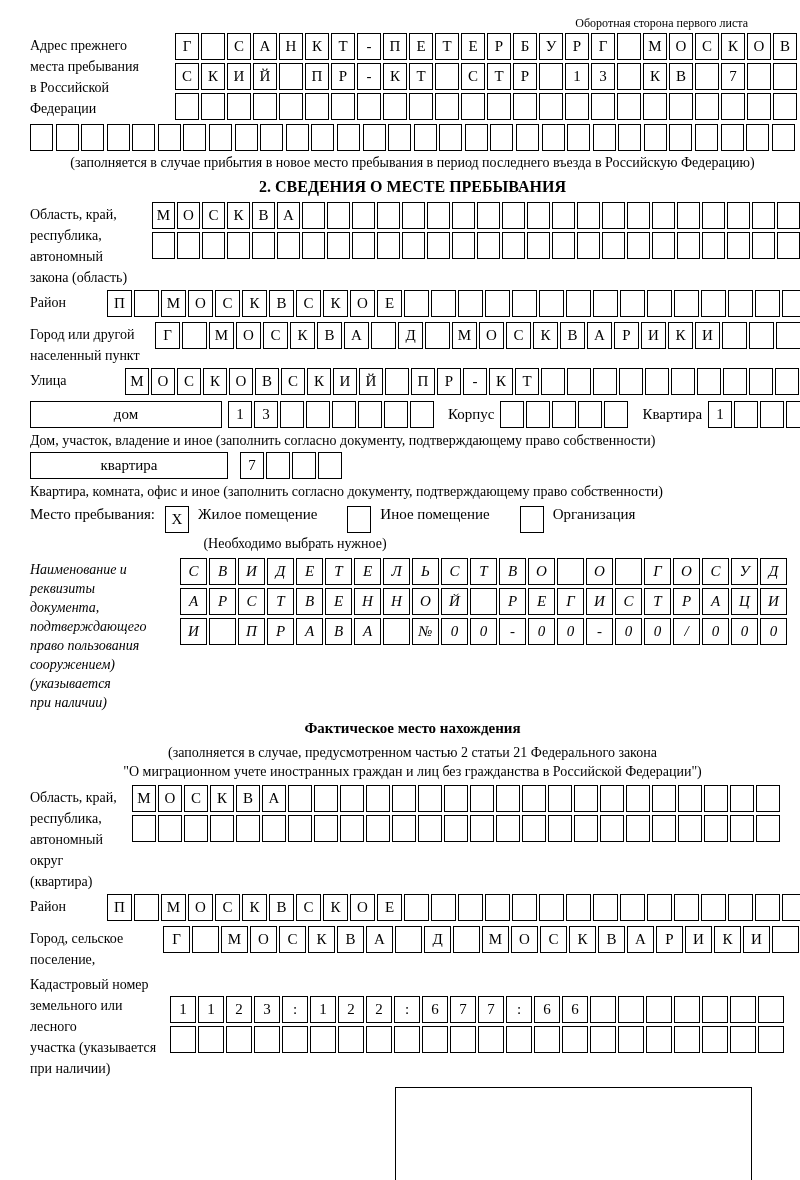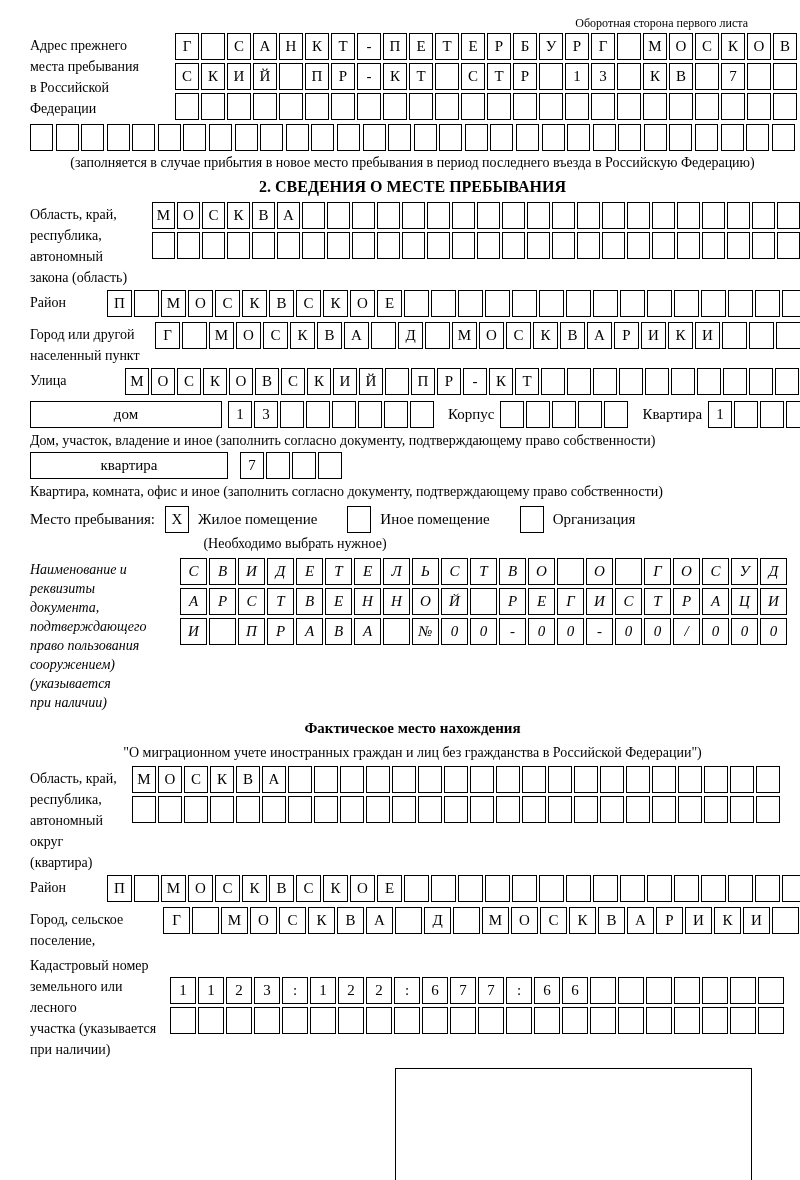--- a/index.html
+++ b/index.html
@@ -48,21 +48,21 @@
   .h2{font-size:16px;font-weight:bold;text-align:center;margin:7px 0 6px 0;}
   .h3{font-size:15px;font-weight:bold;text-align:center;margin:8px 0 6px 0;}
   .domrow{display:flex;align-items:center;margin-top:3px;margin-bottom:4px;}
   .labelbox{
     flex:none;height:27px;border:1.5px solid #000;box-sizing:border-box;
     display:flex;align-items:center;justify-content:center;font-size:15px;
   }
   .labelbox.dom{width:192px;margin-right:6px;}
   .labelbox.kvart{width:198px;margin-right:12px;}
   .small-lbl{font-size:15px;margin:0 6px 0 14px;}
-  .mestorow{display:flex;align-items:center;margin-top:6px;}
+  .mestorow{display:flex;margin-top:6px;}
   .mestorow .cap{font-size:15px;margin-right:10px;}
   .checkbox{
     flex:none;width:24px;height:27px;border:1.5px solid #000;box-sizing:border-box;
     display:flex;align-items:center;justify-content:center;font-size:15px;
   }
   .opt-label{font-size:15px;margin:0 30px 0 9px;}
   .mesto-note{margin-left:150px;width:230px;text-align:center;margin-top:2px;}
   .docfield{margin-top:6px;font-style:italic;}
   .factnotes{text-align:center;font-size:14px;line-height:19px;margin-bottom:4px;}
   .stamp-wrap{margin-left:333px;width:420px;margin-top:8px;}
@@ -498,20 +498,21 @@
             <span class="cell">/</span>
             <span class="cell">0</span>
             <span class="cell">0</span>
             <span class="cell">0</span>
           </div>
       </div>
     </div>
 
     <div class="h3">Фактическое место нахождения</div>
     <div class="factnotes">
+        <div>(заполняется в случае, предусмотренном частью 2 статьи 21 Федерального закона</div>
         <div>"О миграционном учете иностранных граждан и лиц без гражданства в Российской Федерации")</div>
       </div>
 
     <div class="field">
       <div class="lbl w102">
           <div>Область, край,</div>
           <div>республика,</div>
           <div>автономный округ</div>
           <div>(квартира)</div>
         </div>

